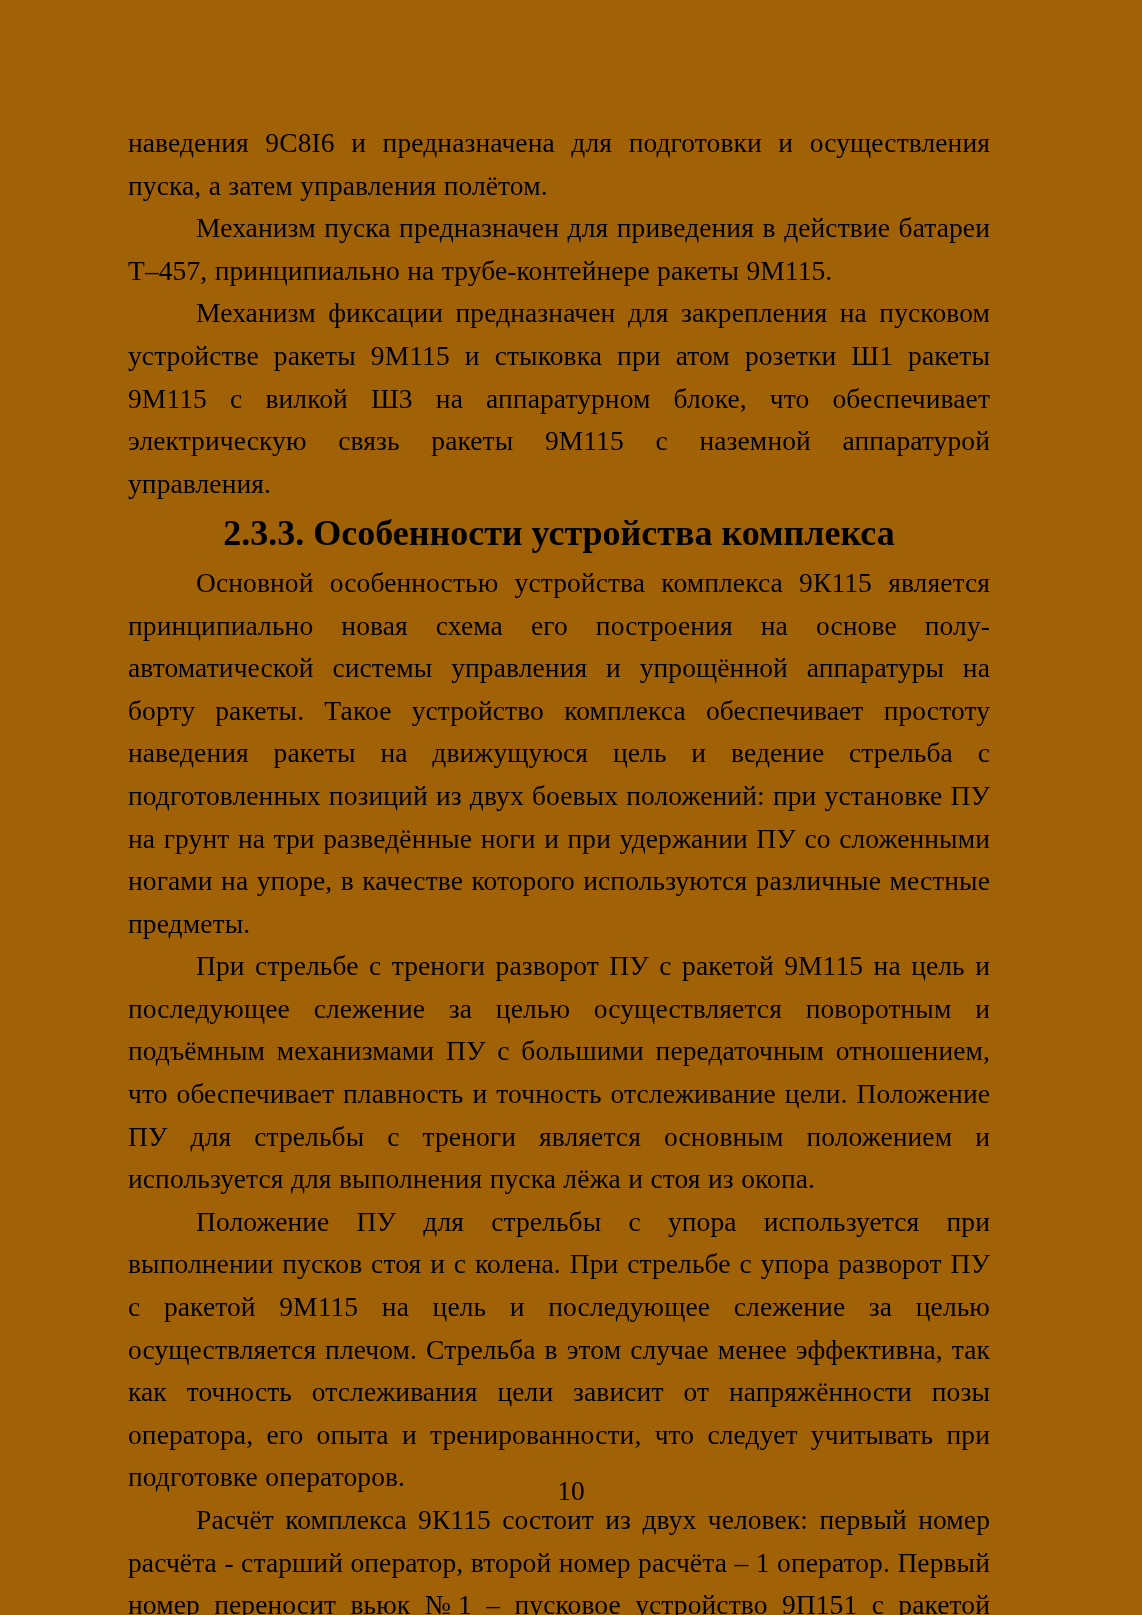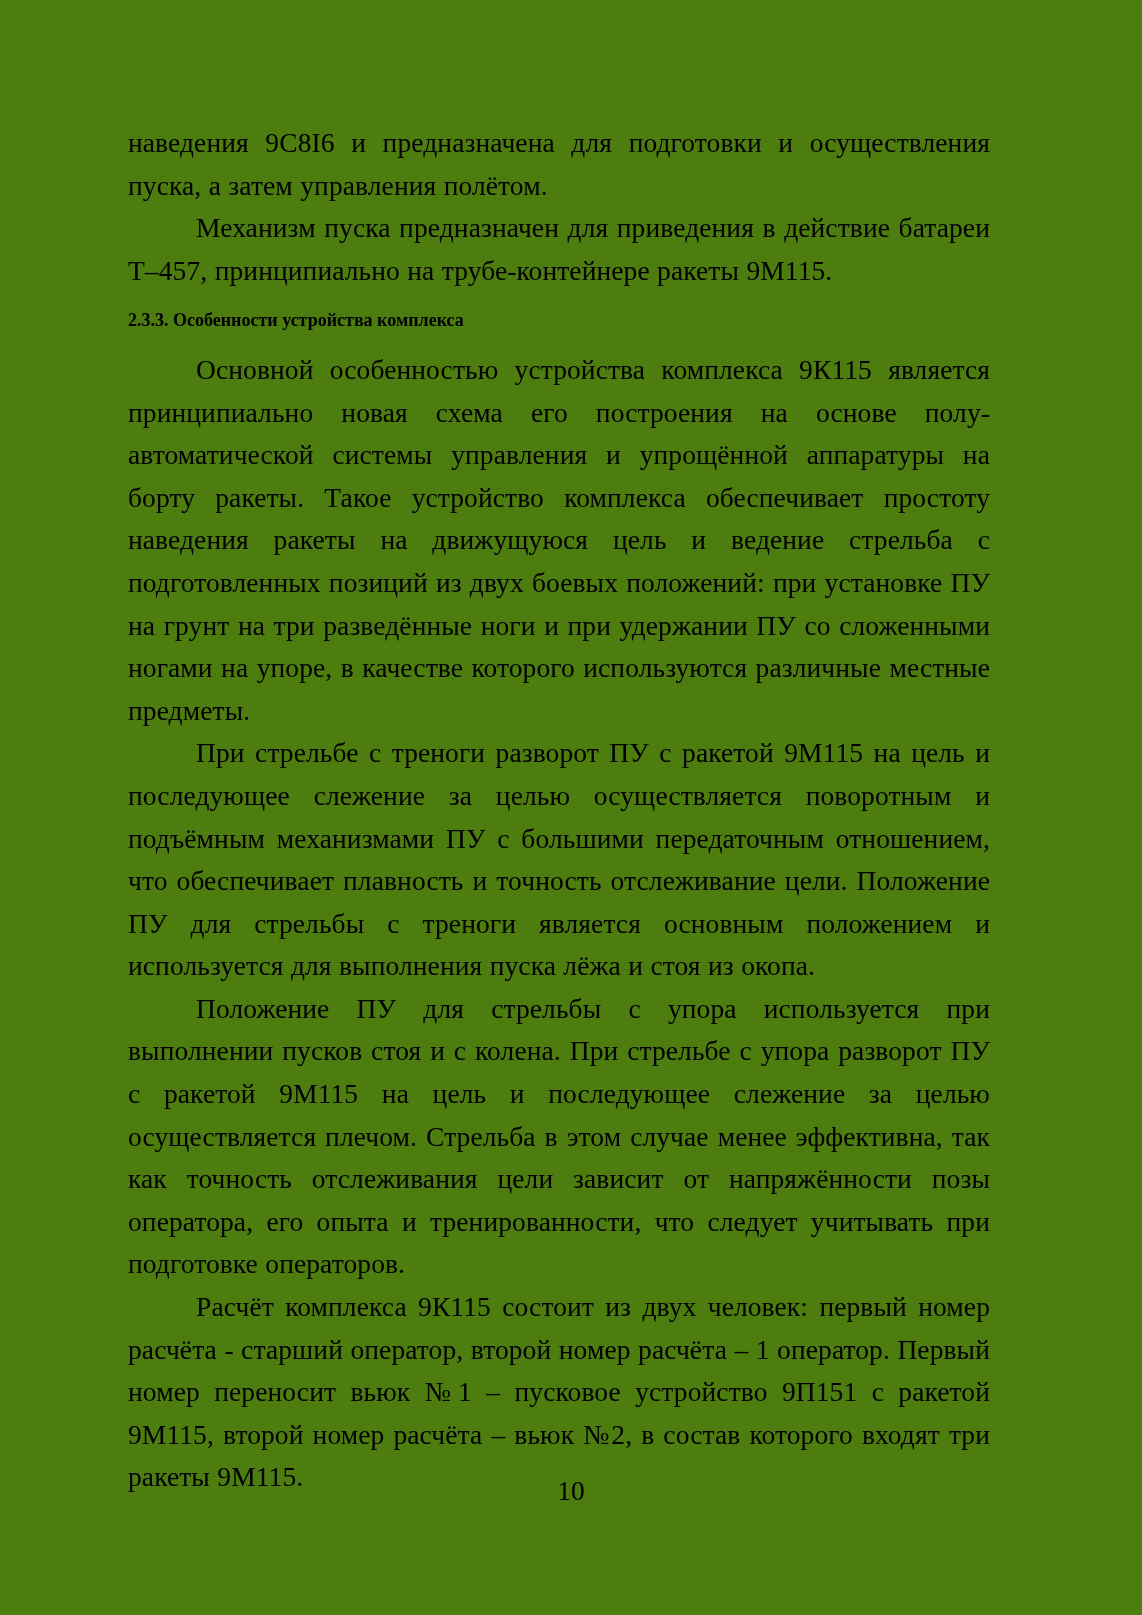--- a/index.html
+++ b/index.html
@@ -9,21 +9,21 @@
   }
   body {
     font-family: "Liberation Serif", "DejaVu Serif", serif;
     color: #000000;
   }
   .page {
     position: relative;
     width: 1142px;
     height: 1615px;
     margin: 0 auto;
-    background: #4d7c0f;
+    background: #a16207;
     box-sizing: border-box;
     overflow: hidden;
   }
   .content {
     position: absolute;
     left: 128px;
     top: 122px;
     width: 862px;
   }
   p.body-text {
@@ -37,23 +37,24 @@
     word-spacing: 0.4px;
     hyphens: none;
   }
   p.body-text.no-indent {
     text-indent: 0;
   }
   h3.section-heading {
     margin: 0;
     padding-top: 7px;
     padding-bottom: 7px;
-    font-size: 18px;
+    font-size: 36px;
     line-height: 42.6px;
     font-weight: bold;
+    text-align: center;
     text-indent: 0;
   }
   .page-number {
     position: absolute;
     left: 0;
     right: 0;
     top: 1474px;
     text-align: center;
     font-size: 27.5px;
     line-height: 34px;
@@ -62,20 +63,21 @@
 </head>
 <body>
 
 <div class="page">
   <div class="content">
 
     <p class="body-text no-indent">наведения 9С8I6 и предназначена для подготовки и осуществления пуска, а затем управления полётом.</p>
 
     <p class="body-text">Механизм пуска предназначен для приведения в действие батареи Т–457, принципиально на трубе-контейнере ракеты 9М115.</p>
 
+    <p class="body-text">Механизм фиксации предназначен для закрепления на пусковом устройстве ракеты 9М115 и стыковка при атом розетки Ш1 ракеты 9М115 с вилкой Ш3 на аппаратурном блоке, что обеспечивает электрическую связь ракеты 9М115 с наземной аппаратурой управления.</p>
 
     <h3 class="section-heading">2.3.3. Особенности устройства комплекса</h3>
 
     <p class="body-text">Основной особенностью устройства комплекса 9К115 является принципиально новая схема его построения на основе полу-автоматической системы управления и упрощённой аппаратуры на борту ракеты. Такое устройство комплекса обеспечивает простоту наведения ракеты на движущуюся цель и ведение стрельба с подготовленных позиций из двух боевых положений: при установке ПУ на грунт на три разведённые ноги и при удержании ПУ со сложенными ногами на упоре, в качестве которого используются различные местные предметы.</p>
 
     <p class="body-text">При стрельбе с треноги разворот ПУ с ракетой 9М115 на цель и последующее слежение за целью осуществляется поворотным и подъёмным механизмами ПУ с большими передаточным отношением, что обеспечивает плавность и точность отслеживание цели. Положение ПУ для стрельбы с треноги является основным положением и используется для выполнения пуска лёжа и стоя из окопа.</p>
 
     <p class="body-text">Положение ПУ для стрельбы с упора используется при выполнении пусков стоя и с колена. При стрельбе с упора разворот ПУ с ракетой 9М115 на цель и последующее слежение за целью осуществляется плечом. Стрельба в этом случае менее эффективна, так как точность отслеживания цели зависит от напряжённости позы оператора, его опыта и тренированности, что следует учитывать при подготовке операторов.</p>
 
     <p class="body-text">Расчёт комплекса 9К115 состоит из двух человек: первый номер расчёта - старший оператор, второй номер расчёта – 1 оператор. Первый номер переносит вьюк №1 – пусковое устройство 9П151 с ракетой 9М115, второй номер расчёта – вьюк №2, в состав которого входят три ракеты 9М115.</p>

